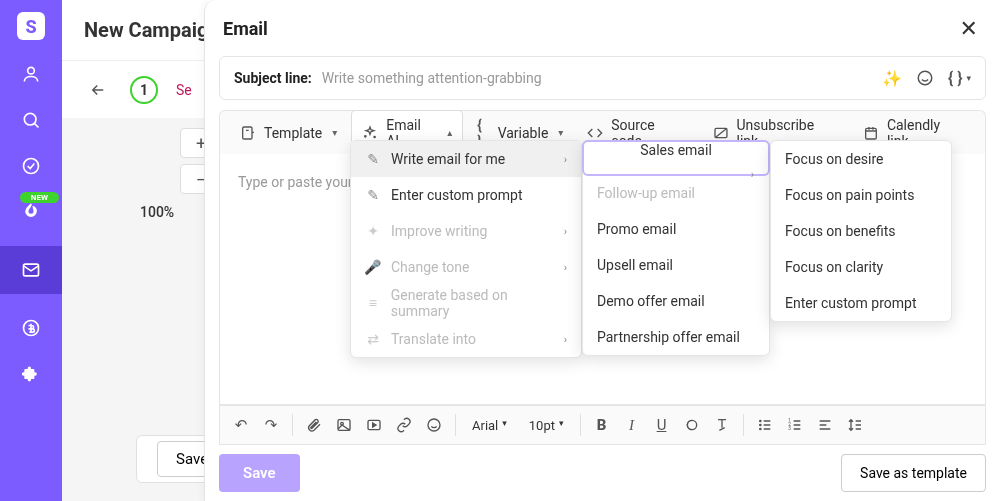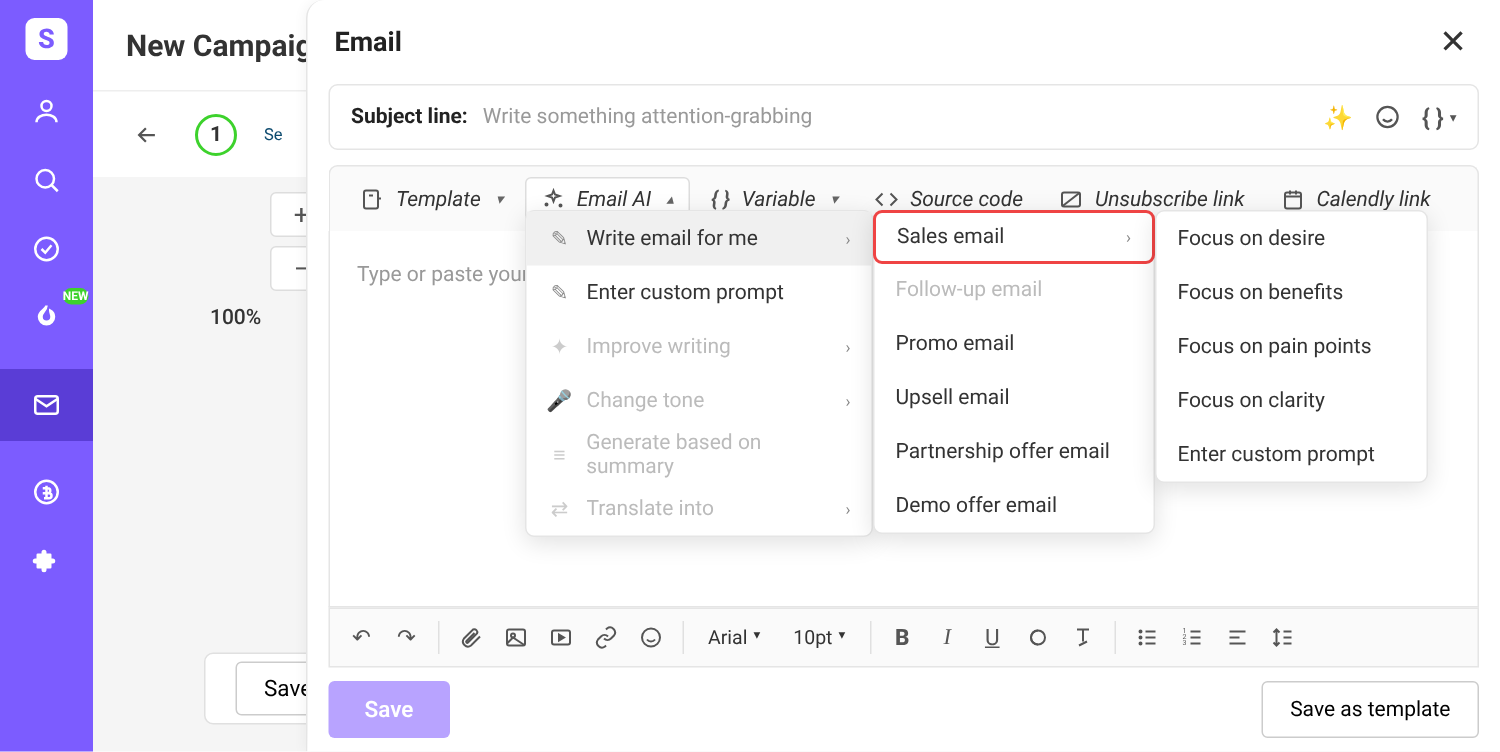--- a/index.html
+++ b/index.html
@@ -2,67 +2,67 @@
 <html><head>
 <meta charset="utf-8">
 <style>
 * { margin: 0; padding: 0; box-sizing: border-box; font-family: -apple-system, BlinkMacSystemFont, "Segoe UI", Roboto, sans-serif; }
 body { width: 1000px; height: 501px; overflow: hidden; background: #fff; position: relative; }
 
 .sidebar { position: absolute; left: 0; top: 0; width: 62px; height: 501px; background: #7c5cff; display: flex; flex-direction: column; align-items: center; padding-top: 12px; gap: 22px; }
 .sidebar .logo { width: 28px; height: 28px; border-radius: 6px; background: #fff; display: flex; align-items: center; justify-content: center; font-weight: 800; color: #7c5cff; font-size: 18px; }
 .sidebar-icon { width: 24px; height: 24px; display: flex; align-items: center; justify-content: center; color: #fff; position: relative; }
 .sidebar-icon.active-bg { width: 62px; height: 48px; background: #5a3dd6; }
-.new-badge { position: absolute; top: -8px; right: -16px; background: #3dd22c; color: #fff; font-size: 8px; font-weight: 700; padding: 1px 0; border-radius: 8px; }
+.new-badge { position: absolute; top: -8px; right: -16px; background: #3dd22c; color: #fff; font-size: 8px; font-weight: 700; padding: 1px 11px; border-radius: 8px; }
 
 .underlay { position: absolute; left: 62px; top: 0; right: 0; height: 501px; background: #f5f5f5; }
 .underlay-header { height: 60px; display: flex; align-items: center; padding: 0 22px; background: #fff; }
 .underlay-title { font-size: 20px; font-weight: 700; color: #333; }
 .wizard { height: 58px; display: flex; align-items: center; padding: 0 22px; gap: 18px; background: #fff; border-top: 1px solid #eee; }
 .back-btn { width: 28px; height: 28px; display: flex; align-items: center; justify-content: center; color: #555; cursor: pointer; }
 .step-circle { width: 28px; height: 28px; border-radius: 50%; border: 2px solid #3dd22c; display: flex; align-items: center; justify-content: center; font-weight: 700; color: #333; font-size: 14px; }
-.wizard-label { font-size: 11px; color: #0c4a6e; }
+.wizard-label { font-size: 14px; color: #be185d; }
 
 .left-panel { position: absolute; left: 74px; top: 128px; width: 130px; }
 .zoom-group { display: flex; flex-direction: column; align-items: center; gap: 6px; }
 .zoom-btn { width: 42px; height: 30px; border: 1px solid #ddd; background: #fff; border-radius: 4px; display: flex; align-items: center; justify-content: center; color: #555; font-size: 18px; cursor: pointer; }
 .zoom-label { font-size: 14px; color: #333; margin-top: 4px; font-weight: 500; align-self: flex-start; margin-left: 4px; }
 
 .save-bar { position: absolute; left: 74px; right: 10px; bottom: 18px; height: 48px; background: #fff; border: 1px solid #e0e0e0; border-radius: 6px; display: flex; align-items: center; padding: 0 20px; }
 .save-btn { padding: 8px 18px; border: 1px solid #ccc; background: #fff; border-radius: 4px; font-size: 15px; cursor: pointer; }
 
 .modal { position: absolute; left: 204px; top: 0; right: 0; height: 501px; background: #fff; border-left: 1px solid #e5e5e5; display: flex; flex-direction: column; border-radius: 12px 0 0 0; box-shadow: -2px 0 8px rgba(0,0,0,0.04); }
 .modal-header { height: 56px; display: flex; align-items: center; justify-content: space-between; padding: 0 18px; }
 .modal-title { font-size: 18px; font-weight: 700; color: #222; }
 .close-x { font-size: 22px; color: #333; cursor: pointer; padding: 4px; }
 
 .subject-row { margin: 0 14px; height: 44px; border: 1px solid #e5e5e5; border-radius: 6px; display: flex; align-items: center; padding: 0 14px; gap: 10px; }
 .subject-label { font-size: 14px; font-weight: 700; color: #222; }
 .subject-ph { font-size: 14px; color: #999; flex: 1; }
 .subject-icons { display: flex; gap: 14px; align-items: center; color: #555; }
 
-.toolbar { margin: 10px 14px 0; height: 44px; border: 1px solid #e5e5e5; border-bottom: none; border-radius: 6px 6px 0 0; background: #fafafa; display: flex; align-items: center; padding: 0 10px; gap: 4px; font-style: italic; }
+.toolbar { margin: 10px 14px 0; height: 44px; border: 1px solid #e5e5e5; border-bottom: none; border-radius: 6px 6px 0 0; background: #fafafa; display: flex; align-items: center; padding: 0 10px; gap: 4px; }
 .tb-btn { display: flex; align-items: center; gap: 8px; padding: 6px 10px; font-size: 14px; color: #333; cursor: pointer; border-radius: 4px; }
 .tb-btn.active { background: #fff; border: 1px solid #ddd; }
 .tb-chevron { font-size: 10px; color: #666; margin-left: 2px; }
 
 .editor-body { margin: 0 14px; flex: 1; border: 1px solid #e5e5e5; border-top: none; padding: 18px; position: relative; }
 .editor-ph { color: #999; font-size: 14px; }
 
 .menu { position: absolute; background: #fff; border: 1px solid #e5e5e5; border-radius: 6px; box-shadow: 0 4px 16px rgba(0,0,0,0.12); }
 .menu-1 { left: 350px; top: 140px; width: 232px; }
 .menu-2 { left: 582px; top: 140px; width: 188px; }
 .menu-3 { left: 770px; top: 140px; width: 182px; }
 .menu-item { height: 36px; display: flex; align-items: center; padding: 0 14px; font-size: 14px; color: #333; cursor: pointer; gap: 10px; }
 .menu-item.highlighted { background: #f0f0f0; }
 .menu-item.disabled { color: #bbb; }
 .menu-item .mi-icon { width: 16px; display: flex; justify-content: center; color: #888; }
 .menu-item.disabled .mi-icon { color: #ccc; }
 .menu-item .mi-arrow { margin-left: auto; font-size: 11px; color: #888; }
-.menu-item.pink { border: 2px solid #ef4444; border-radius: 6px; margin: -1px; }
+.menu-item.pink { border: 2px solid #c4b5fd; border-radius: 6px; margin: -1px; flex-direction: column; }
 
 .bottom-toolbar { margin: 0 14px; height: 40px; border: 1px solid #e5e5e5; border-top: 1px solid #e5e5e5; background: #fafafa; display: flex; align-items: center; padding: 0 10px; gap: 10px; }
 .bt-group { display: flex; gap: 8px; align-items: center; }
 .bt-icon { width: 22px; height: 22px; display: flex; align-items: center; justify-content: center; color: #555; cursor: pointer; font-size: 15px; }
 .bt-select { display: flex; gap: 4px; padding: 2px 6px; font-size: 13px; color: #333; cursor: pointer; }
 .bt-divider { width: 1px; height: 22px; background: #e0e0e0; }
 
 .modal-footer { height: 56px; display: flex; align-items: center; padding: 0 14px; gap: 10px; }
 .btn-primary { padding: 10px 24px; background: #b8a3ff; color: #fff; border: none; border-radius: 4px; font-size: 15px; font-weight: 600; cursor: pointer; }
 .btn-secondary { padding: 10px 18px; background: #fff; border: 1px solid #ccc; border-radius: 4px; font-size: 14px; cursor: pointer; }
@@ -355,35 +355,35 @@
     <div class="menu-item disabled">
       <span>Follow-up email</span>
     </div>
     <div class="menu-item">
       <span>Promo email</span>
     </div>
     <div class="menu-item">
       <span>Upsell email</span>
     </div>
     <div class="menu-item">
+      <span>Demo offer email</span>
+    </div>
+    <div class="menu-item">
       <span>Partnership offer email</span>
     </div>
-    <div class="menu-item">
-      <span>Demo offer email</span>
-    </div>
   </div>
 <div class="menu menu-3" id="menu3">
     <div class="menu-item">
       <span>Focus on desire</span>
     </div>
     <div class="menu-item">
+      <span>Focus on pain points</span>
+    </div>
+    <div class="menu-item">
       <span>Focus on benefits</span>
     </div>
     <div class="menu-item">
-      <span>Focus on pain points</span>
-    </div>
-    <div class="menu-item">
       <span>Focus on clarity</span>
     </div>
     <div class="menu-item">
       <span>Enter custom prompt</span>
     </div>
   </div>
 
 </body></html>

